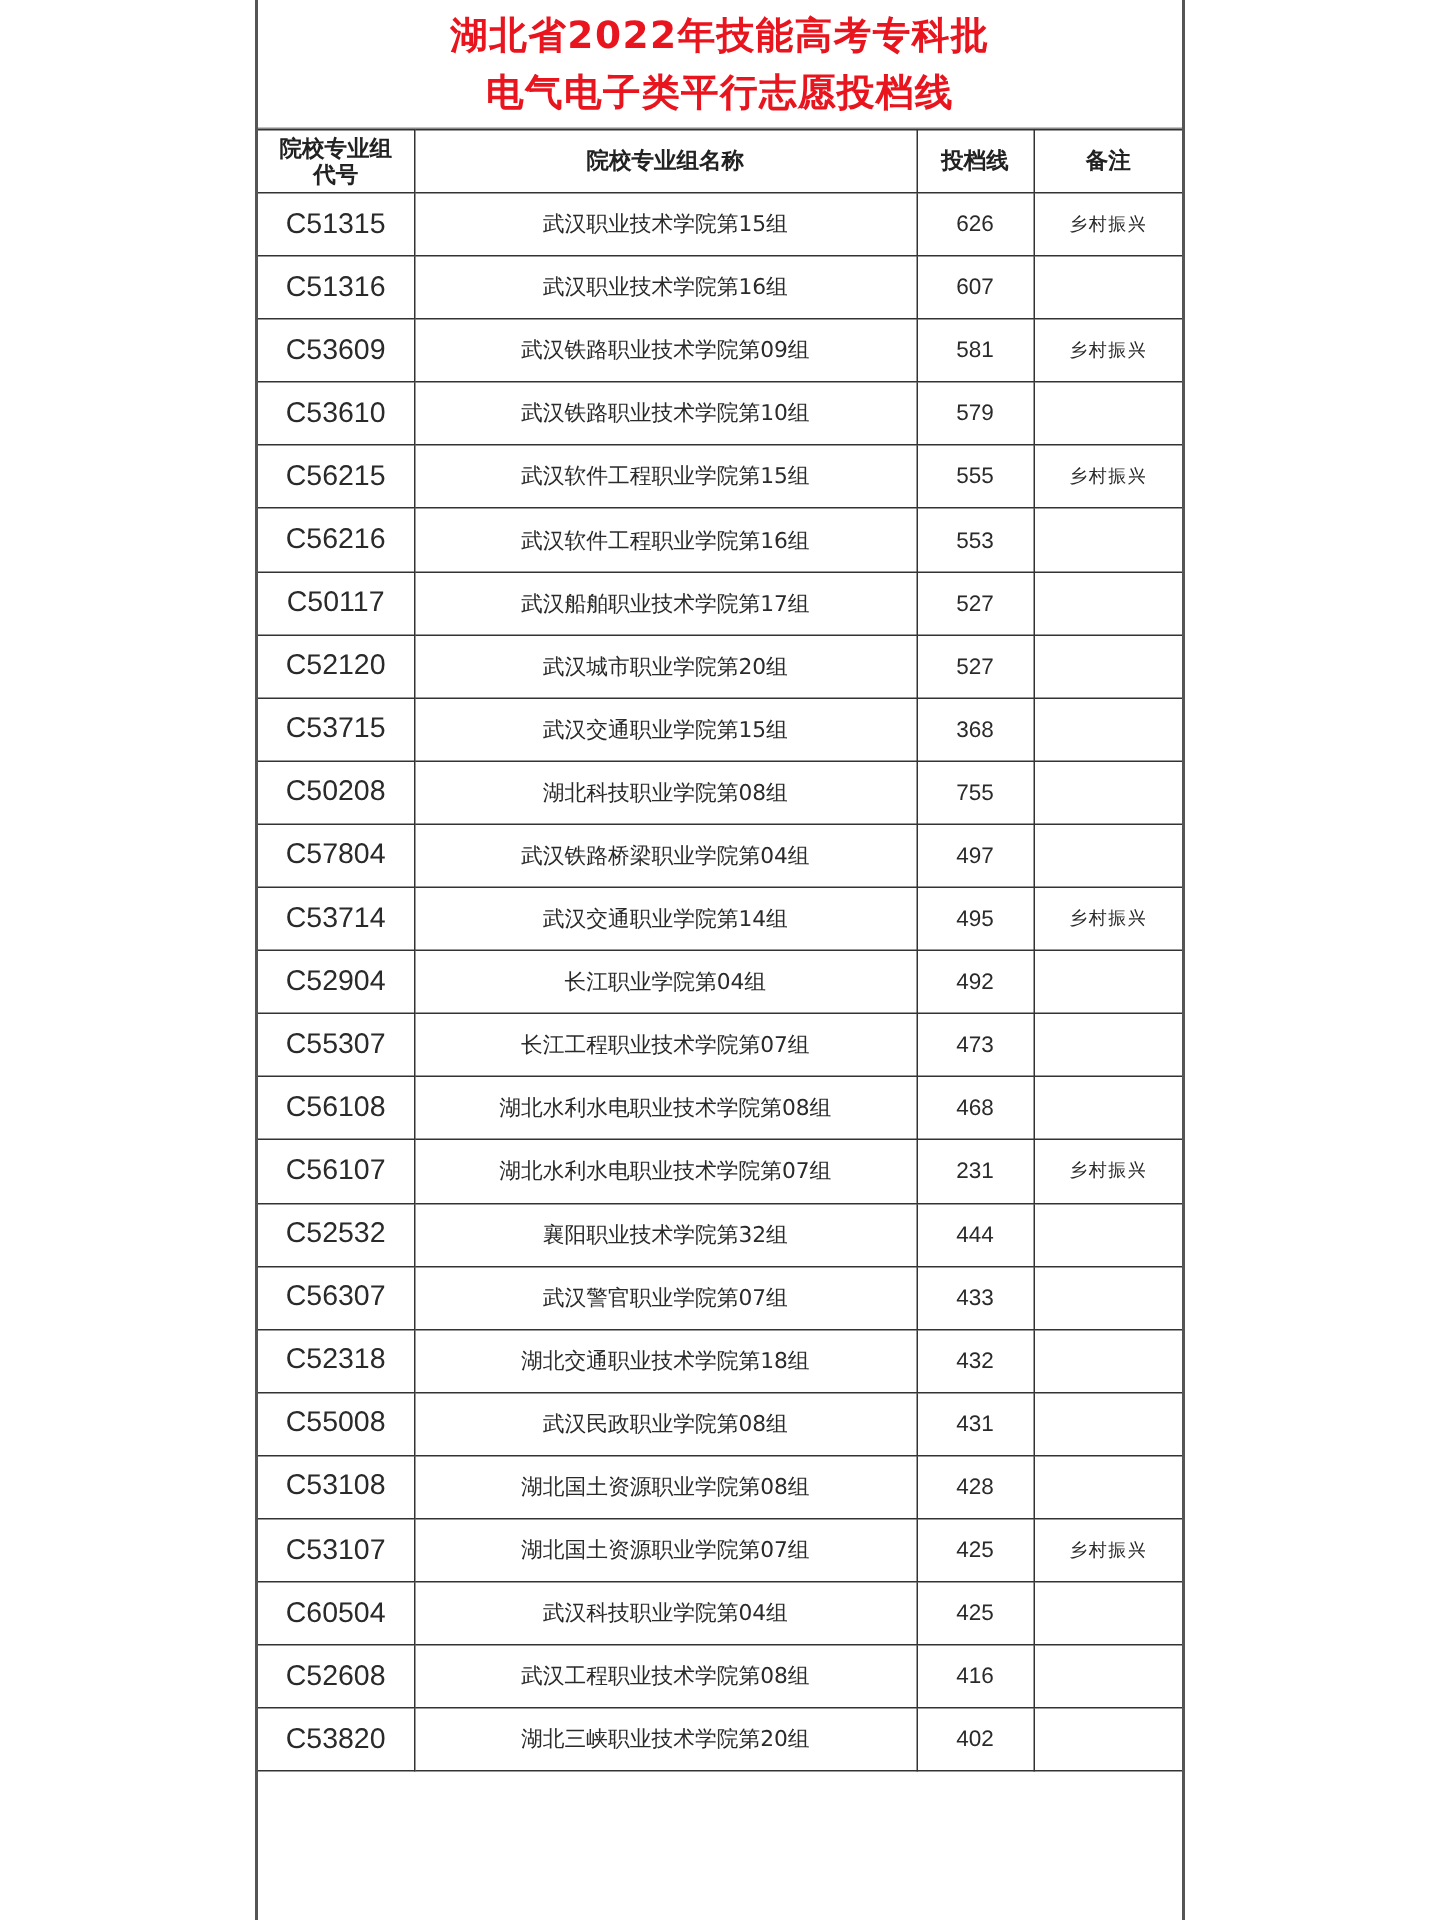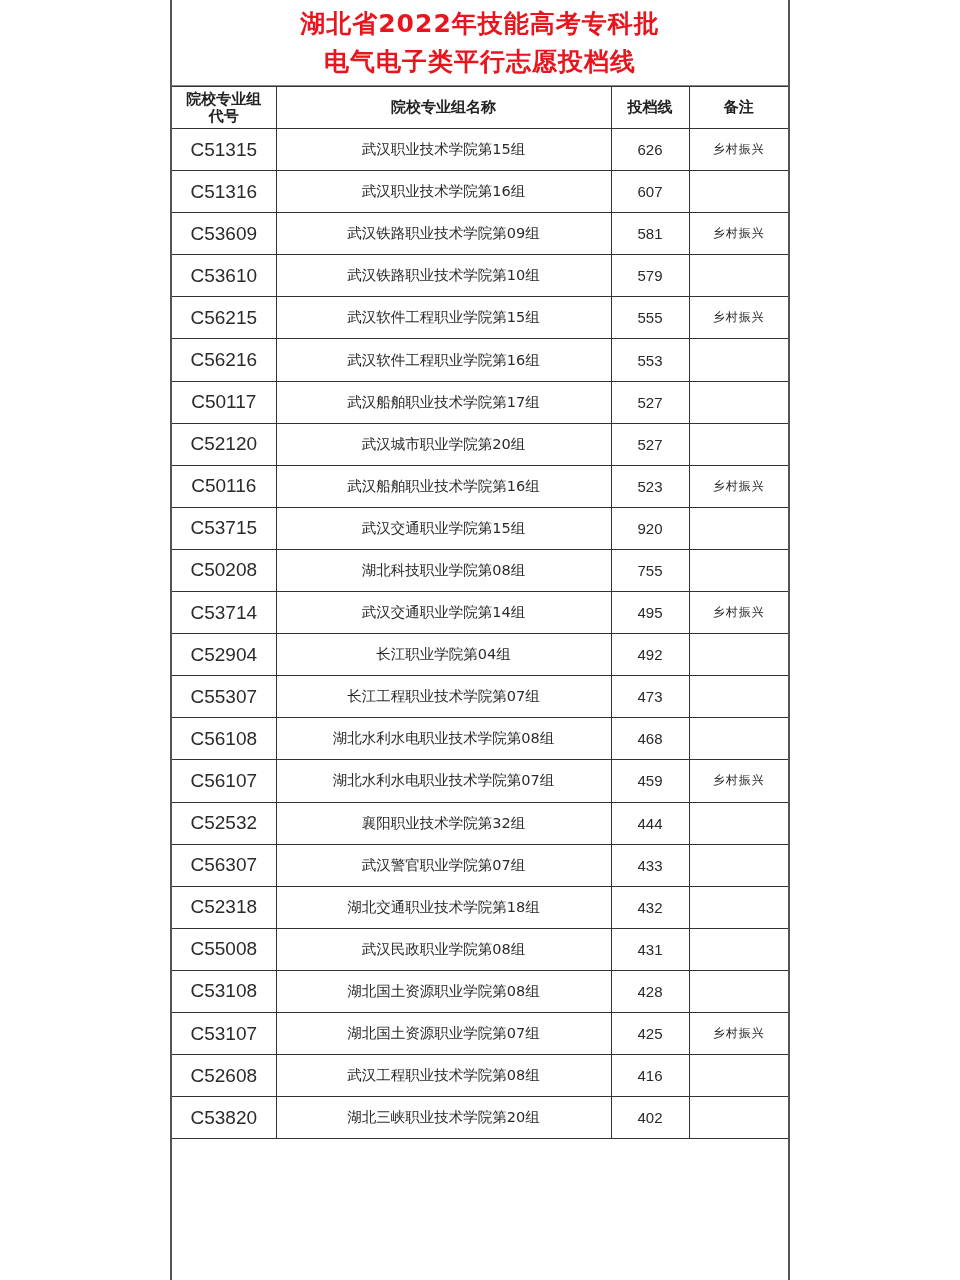--- a/index.html
+++ b/index.html
@@ -113,38 +113,38 @@
           <td class="score">527</td>
           <td class="remark"></td>
         </tr>
         <tr>
           <td class="code">C52120</td>
           <td class="name">武汉城市职业学院第20组</td>
           <td class="score">527</td>
           <td class="remark"></td>
         </tr>
         <tr>
-          <td class="code">C50116</td>
-          <td class="name">武汉船舶职业技术学院第16组</td>
-          <td class="score">523</td>
-          <td class="remark">乡村振兴</td>
-        </tr>
-        <tr>
           <td class="code">C53715</td>
           <td class="name">武汉交通职业学院第15组</td>
-          <td class="score">920</td>
+          <td class="score">368</td>
           <td class="remark"></td>
         </tr>
         <tr>
           <td class="code">C50208</td>
           <td class="name">湖北科技职业学院第08组</td>
           <td class="score">755</td>
           <td class="remark"></td>
         </tr>
         <tr>
+          <td class="code">C57804</td>
+          <td class="name">武汉铁路桥梁职业学院第04组</td>
+          <td class="score">497</td>
+          <td class="remark"></td>
+        </tr>
+        <tr>
           <td class="code">C53714</td>
           <td class="name">武汉交通职业学院第14组</td>
           <td class="score">495</td>
           <td class="remark">乡村振兴</td>
         </tr>
         <tr>
           <td class="code">C52904</td>
           <td class="name">长江职业学院第04组</td>
           <td class="score">492</td>
           <td class="remark"></td>
@@ -157,21 +157,21 @@
         </tr>
         <tr>
           <td class="code">C56108</td>
           <td class="name">湖北水利水电职业技术学院第08组</td>
           <td class="score">468</td>
           <td class="remark"></td>
         </tr>
         <tr>
           <td class="code">C56107</td>
           <td class="name">湖北水利水电职业技术学院第07组</td>
-          <td class="score">459</td>
+          <td class="score">231</td>
           <td class="remark">乡村振兴</td>
         </tr>
         <tr>
           <td class="code">C52532</td>
           <td class="name">襄阳职业技术学院第32组</td>
           <td class="score">444</td>
           <td class="remark"></td>
         </tr>
         <tr>
           <td class="code">C56307</td>
@@ -195,20 +195,26 @@
           <td class="code">C53108</td>
           <td class="name">湖北国土资源职业学院第08组</td>
           <td class="score">428</td>
           <td class="remark"></td>
         </tr>
         <tr>
           <td class="code">C53107</td>
           <td class="name">湖北国土资源职业学院第07组</td>
           <td class="score">425</td>
           <td class="remark">乡村振兴</td>
+        </tr>
+        <tr>
+          <td class="code">C60504</td>
+          <td class="name">武汉科技职业学院第04组</td>
+          <td class="score">425</td>
+          <td class="remark"></td>
         </tr>
         <tr>
           <td class="code">C52608</td>
           <td class="name">武汉工程职业技术学院第08组</td>
           <td class="score">416</td>
           <td class="remark"></td>
         </tr>
         <tr>
           <td class="code">C53820</td>
           <td class="name">湖北三峡职业技术学院第20组</td>

